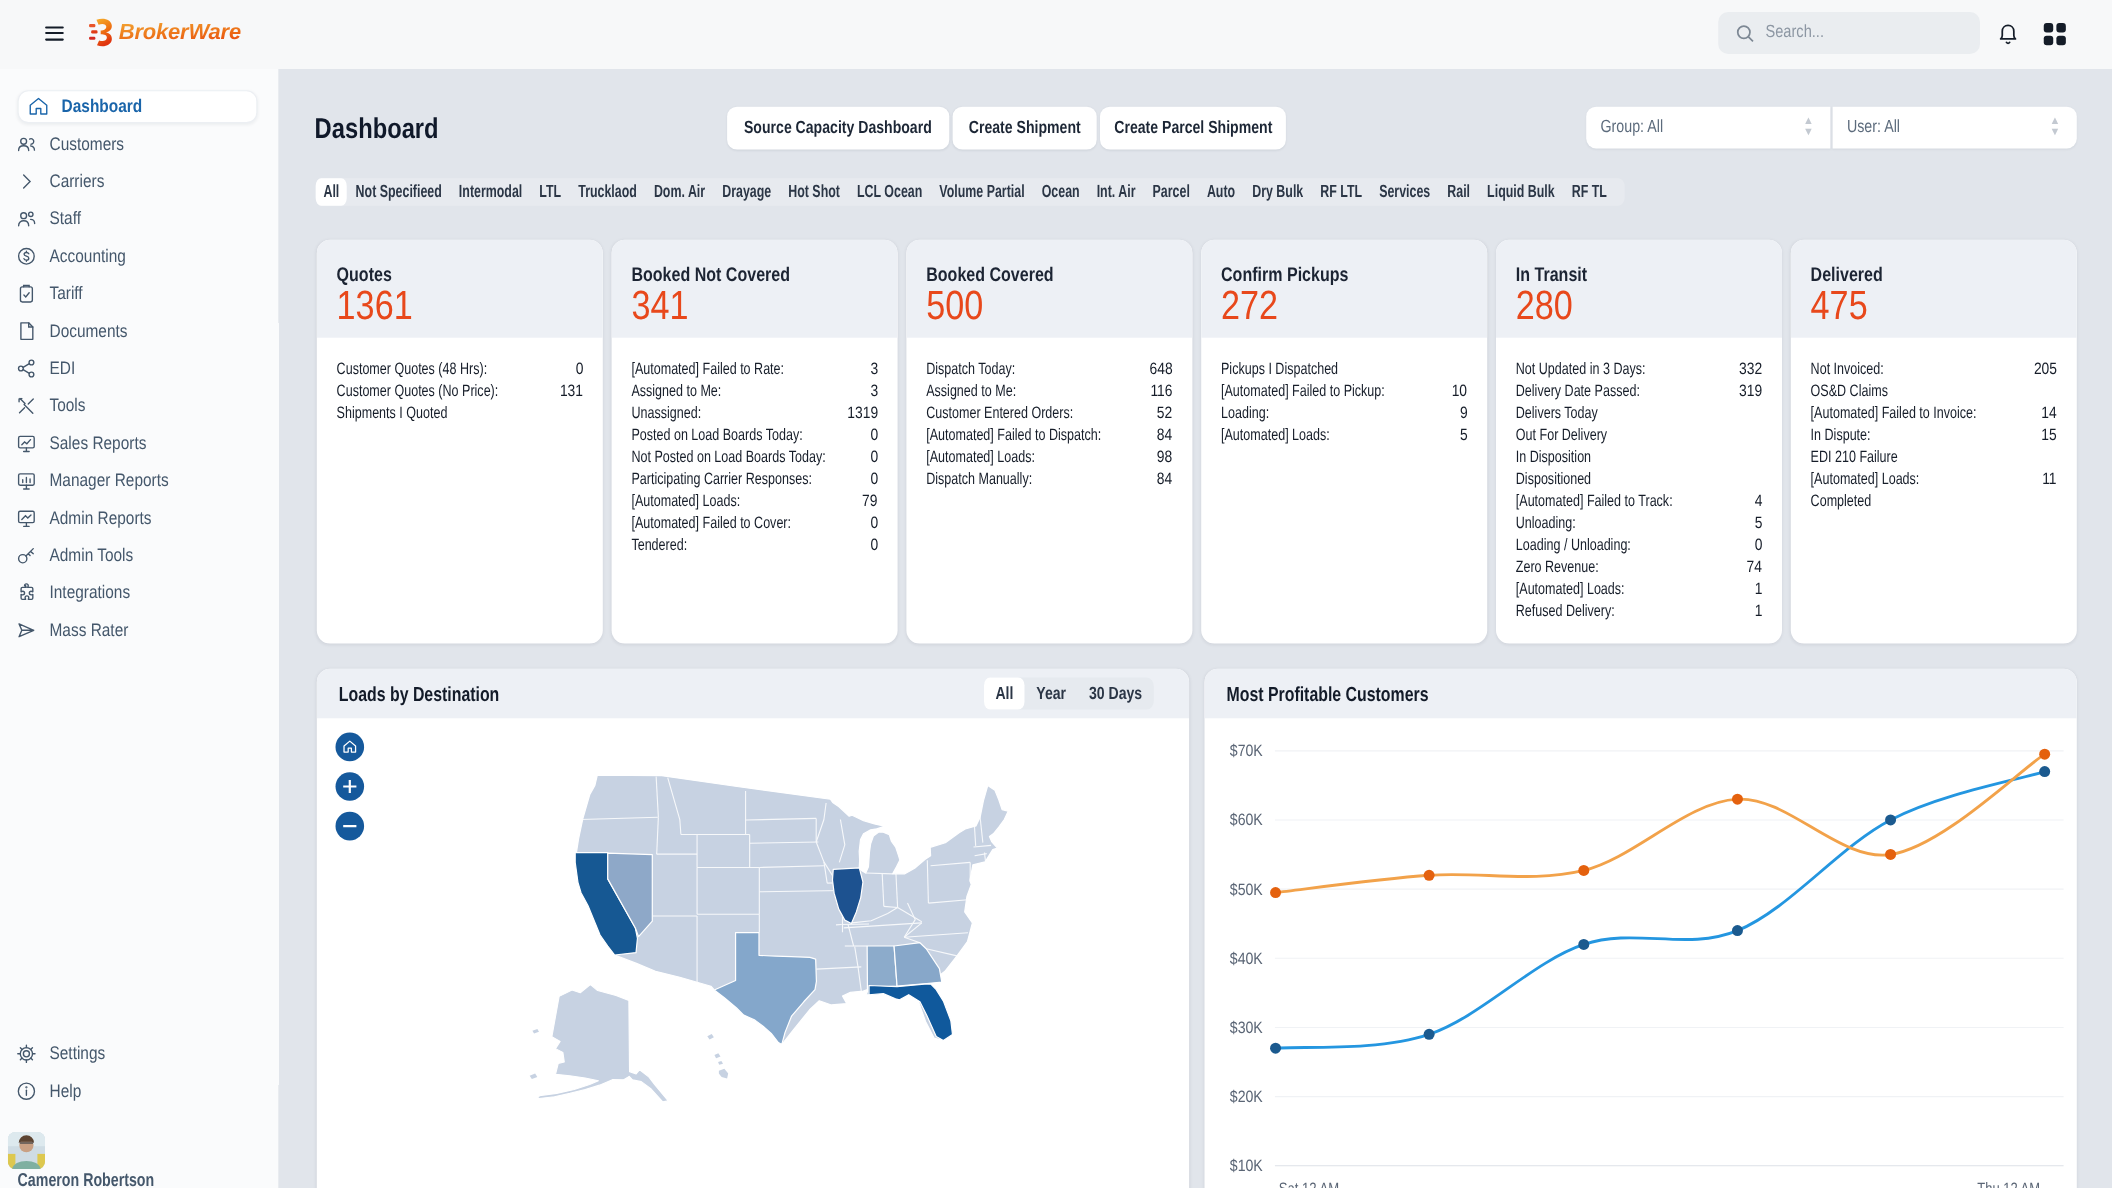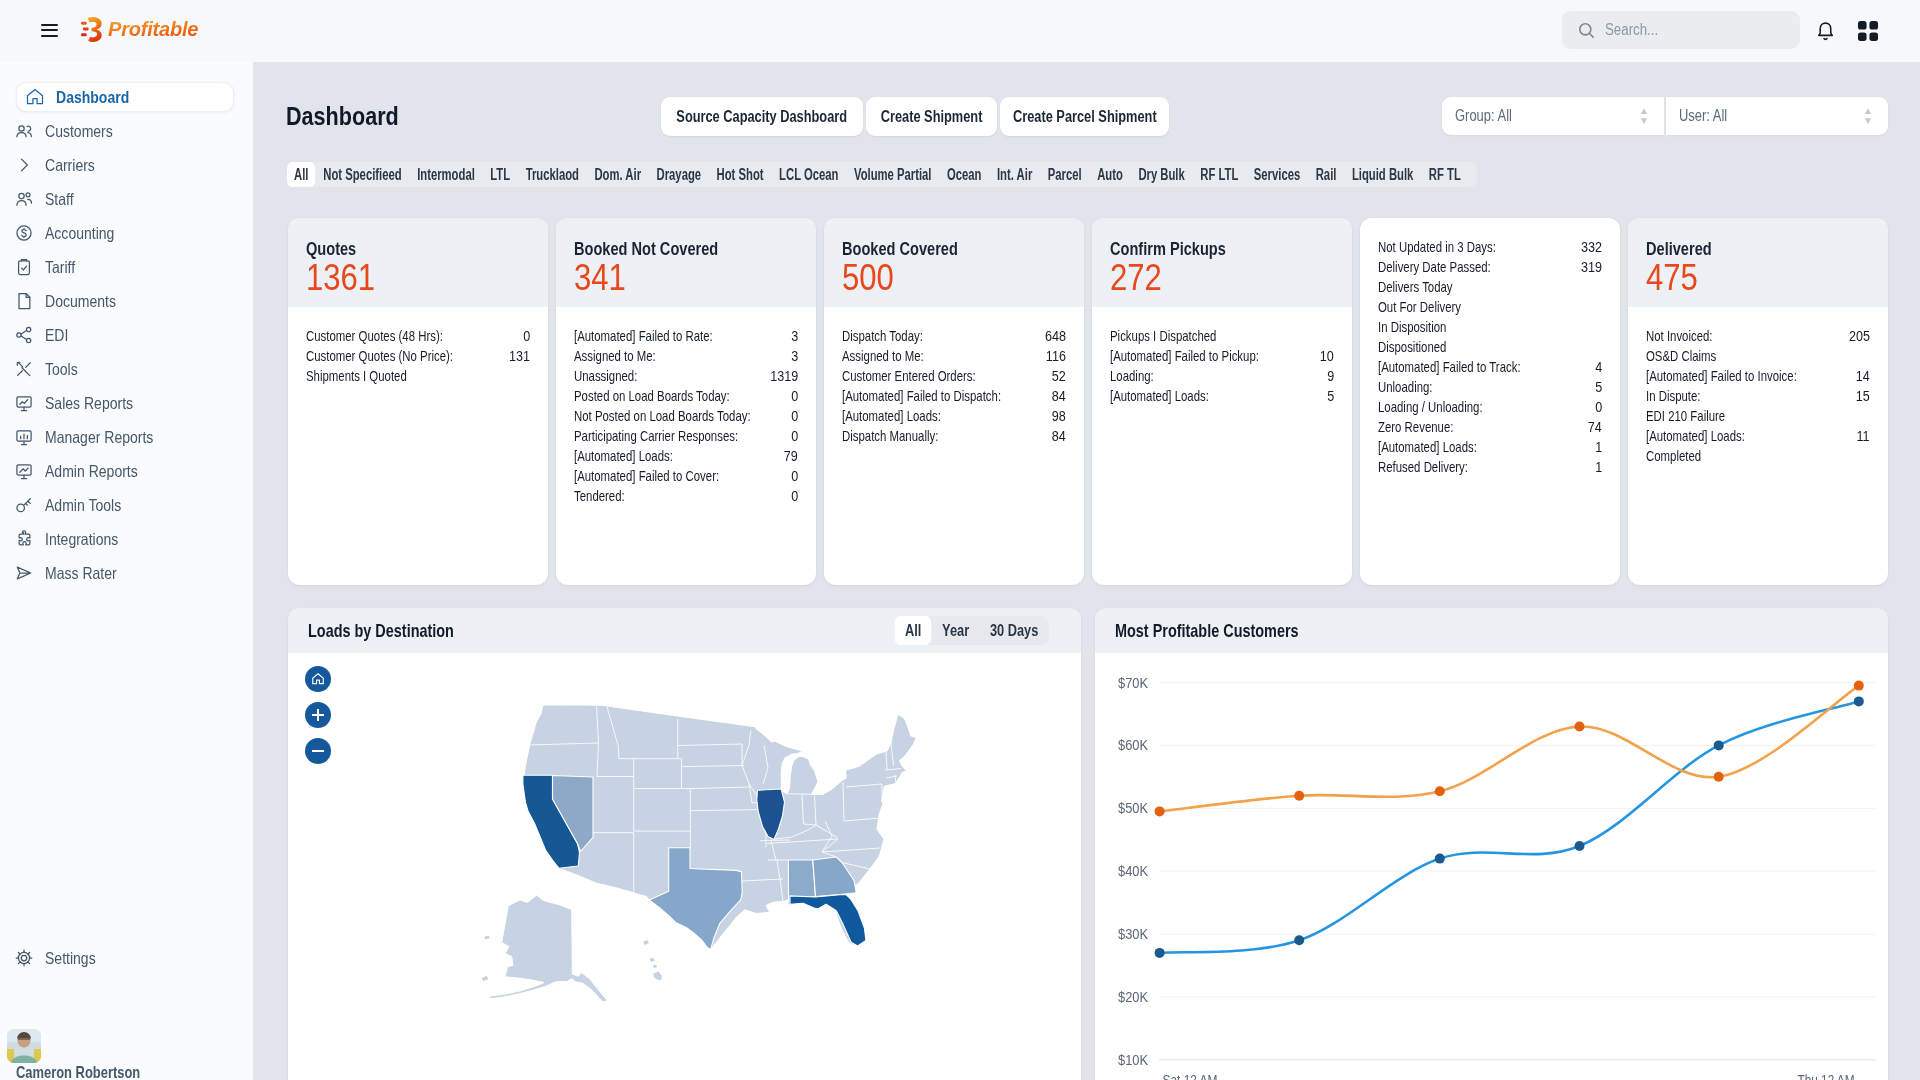--- a/index.html
+++ b/index.html
@@ -79,21 +79,21 @@
         <stop offset="0" stop-color="#f6b02c"></stop>
             <stop offset="0.55" stop-color="#ee6f12"></stop>
             <stop offset="1" stop-color="#e03510"></stop>
           </linearGradient>
         </defs>
       <path fill="url(#lg1)" d="M8,2 C15,-0.5 22,2 22.5,7.5 C22.8,11 20.5,13.3 17,14 C20.5,14.7 23,17 22.5,20.8 C21.8,26 15,28.5 8.5,26 L10.5,21.5 C14,23 17.5,22 17.8,19.3 C18.1,16.8 15.5,15.8 12,15.8 L12,12.2 C15,12.2 17.3,11 17.3,8.7 C17.3,6.3 14,5.2 10,6.7 Z"></path>
       <rect x="1" y="6" width="6" height="3" rx="1.2" fill="#e8552a"></rect>
       <rect x="3" y="12" width="6" height="3" rx="1.2" fill="#e03d18"></rect>
       <rect x="1" y="18" width="6" height="3" rx="1.2" fill="#d42b22"></rect>
     </svg>
-    <span class="logotext">Profitable</span>
+    <span class="logotext">BrokerWare</span>
   </div>
   <div class="search">
     <svg width="19" height="19" viewBox="0 0 24 24" fill="none" stroke="#7d8894" stroke-width="2">
         <circle cx="10.5" cy="10.5" r="7"></circle>
         <line x1="15.8" y1="15.8" x2="21" y2="21"></line>
       </svg>
     <span class="tL" style="transform:scaleX(0.83)">Search...</span>
   </div>
   <div class="icon-btn" style="left:1815px;top:20px">
     <svg width="21" height="22" viewBox="0 0 24 24" fill="none" stroke="#141c28" stroke-width="1.8">
@@ -228,20 +228,28 @@
     </div>
   <div class="navbottom" id="navbottom">
       <div class="nav-item">
         <svg viewBox="0 0 24 24" fill="none" stroke="#44576b" stroke-width="1.5" stroke-linecap="round">
           <circle cx="12" cy="12" r="3.3"></circle>
           <circle cx="12" cy="12" r="6.7"></circle>
           <path d="M12 2.6 L12 5.3 M12 18.7 L12 21.4 M2.6 12 L5.3 12 M18.7 12 L21.4 12 M5.4 5.4 L7.3 7.3 M16.7 16.7 L18.6 18.6 M18.6 5.4 L16.7 7.3 M7.3 16.7 L5.4 18.6"></path>
         </svg>
         <span class="tL" style="transform:scaleX(0.85)">Settings</span>
       </div>
+      <div class="nav-item">
+        <svg viewBox="0 0 24 24" fill="none" stroke="#44576b" stroke-width="1.5" stroke-linecap="round">
+          <circle cx="12" cy="12" r="8.8"></circle>
+          <line x1="12" y1="11" x2="12" y2="16.5"></line>
+          <circle cx="12" cy="7.8" r="0.5"></circle>
+        </svg>
+        <span class="tL" style="transform:scaleX(0.85)">Help</span>
+      </div>
     </div>
   <div class="userrow">
     <div class="avatar"><svg width="34" height="34" viewBox="0 0 34 34">
       <rect width="34" height="34" fill="#cfdce4"></rect>
       <rect y="0" width="34" height="13" fill="#dde9ee"></rect>
       <rect x="0" y="20" width="7" height="14" fill="#ddc84f"></rect>
       <rect x="27" y="20" width="7" height="14" fill="#ddc84f"></rect>
       <circle cx="17" cy="12" r="6.5" fill="#c9a083"></circle>
       <path d="M4,34 C5,24 29,24 30,34 Z" fill="#7fb0a1"></path>
       <path d="M10,10 a7,7 0 0 1 14,0 l-2,-1 l-10,0 Z" fill="#5c4432"></path>
@@ -410,20 +418,24 @@
             <span>Loading:</span>
             <span>9</span>
           </div>
           <div class="crow">
             <span>[Automated] Loads:</span>
             <span>5</span>
           </div>
         </div>
       </div>
       <div class="card">
+        <div class="card-head">
+          <h3><span class="tL">In Transit</span></h3>
+          <div class="num"><span class="tL">280</span></div>
+        </div>
   <div class="card-body">
           <div class="crow">
             <span>Not Updated in 3 Days:</span>
             <span>332</span>
           </div>
           <div class="crow">
             <span>Delivery Date Passed:</span>
             <span>319</span>
           </div>
           <div class="crow">

